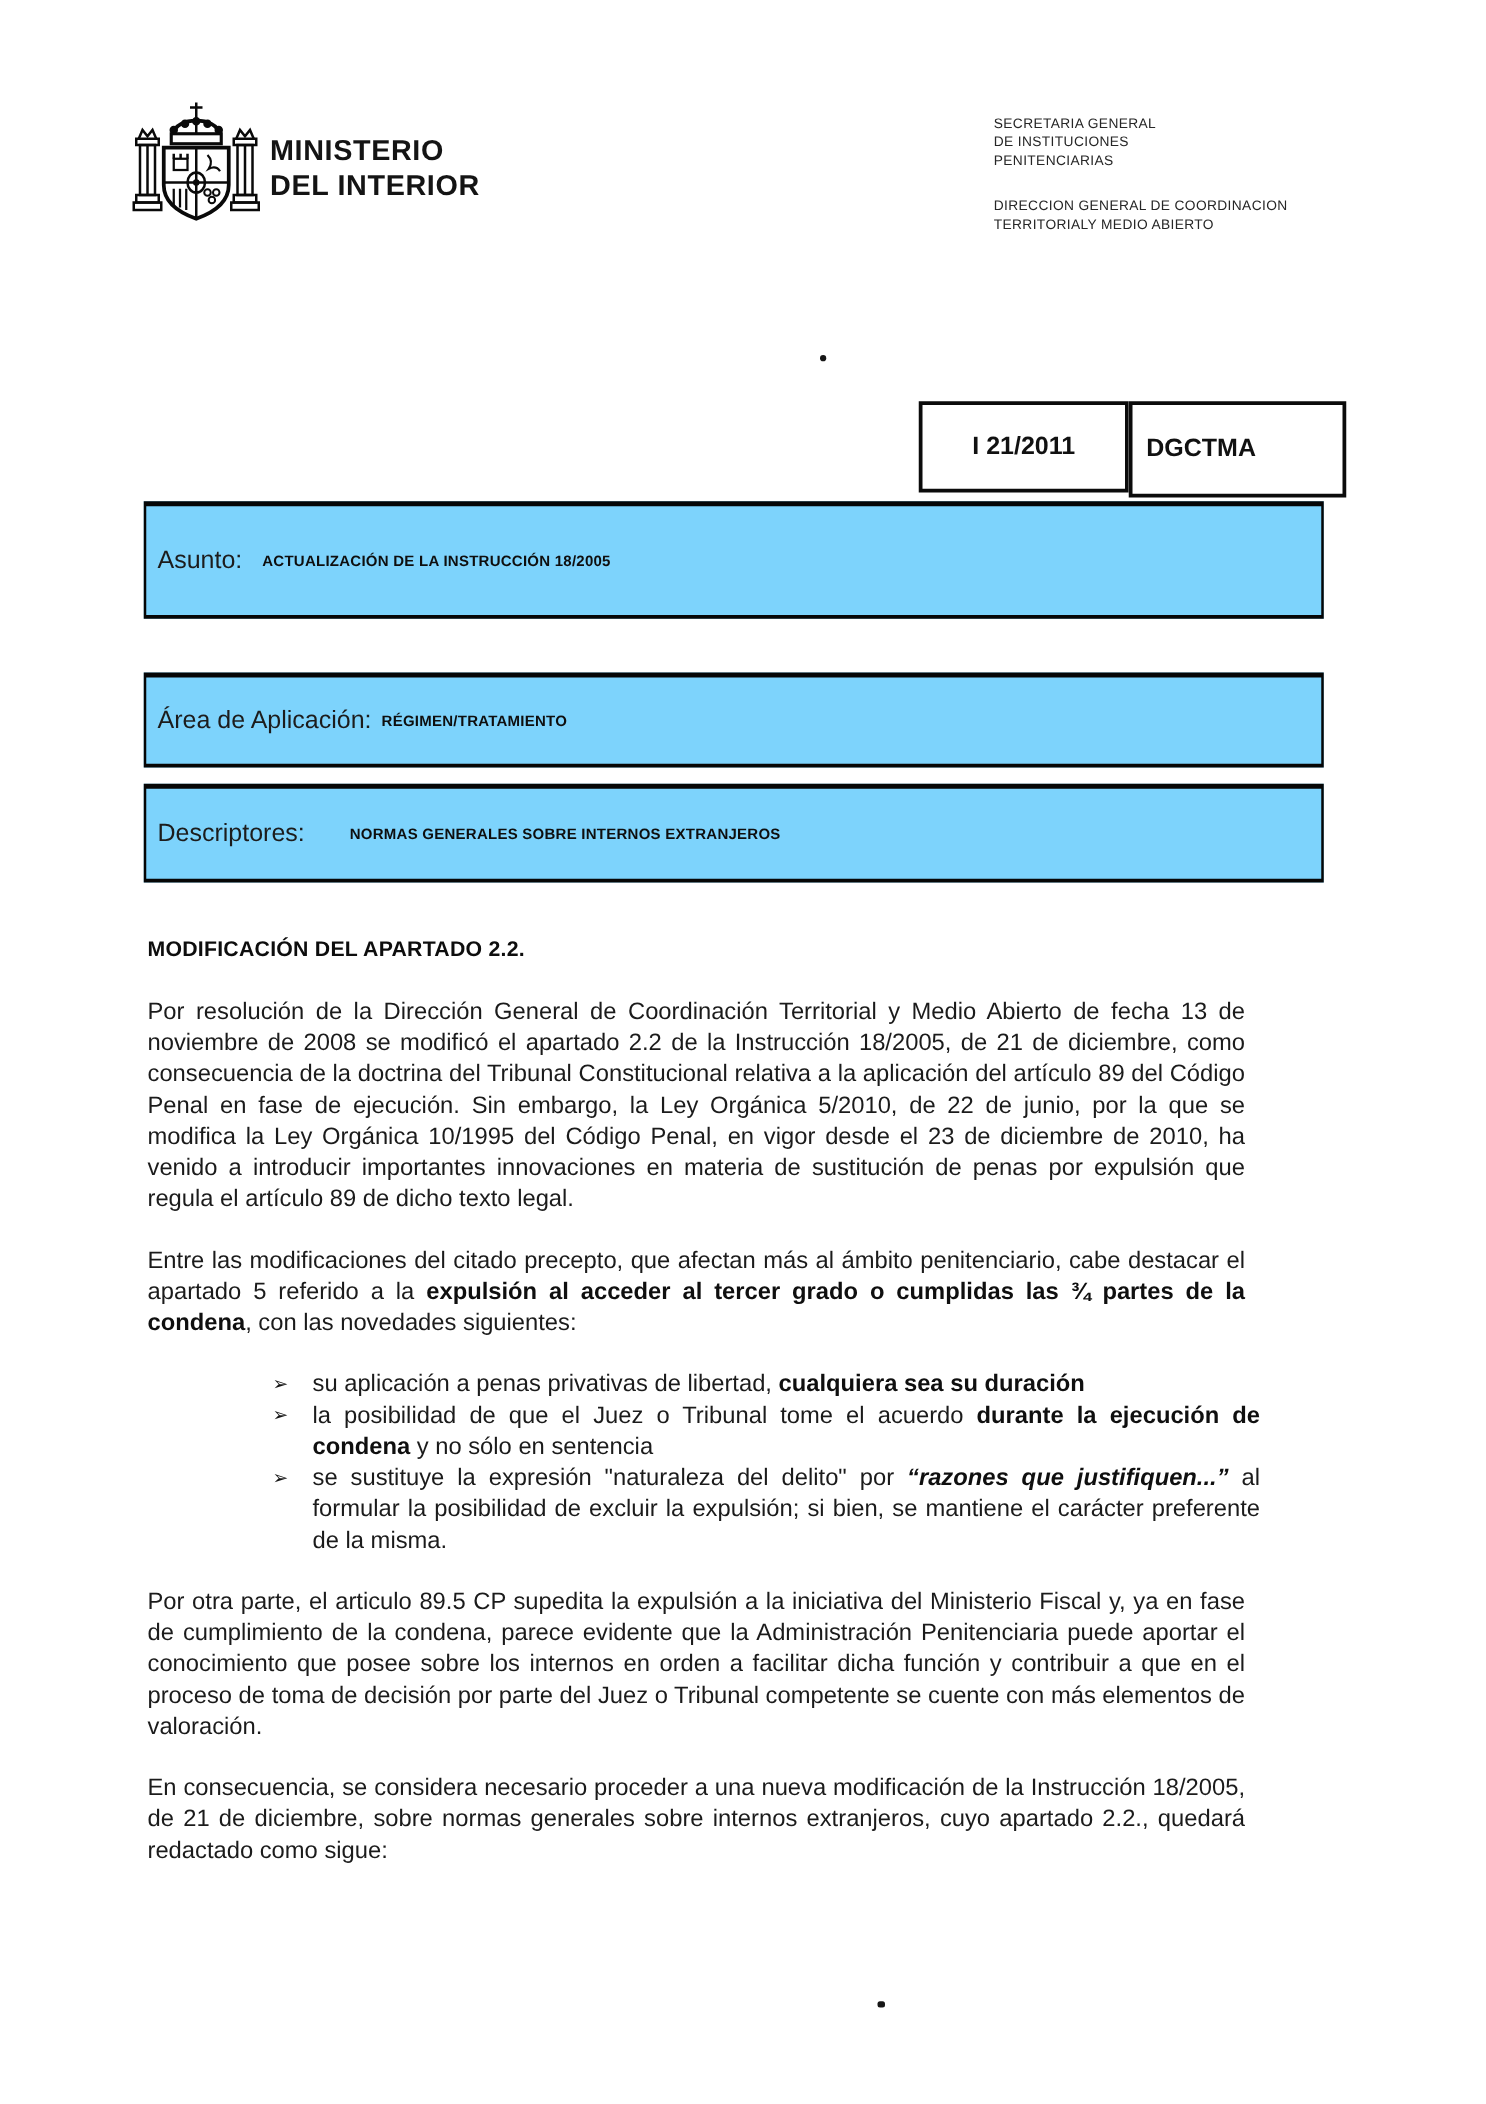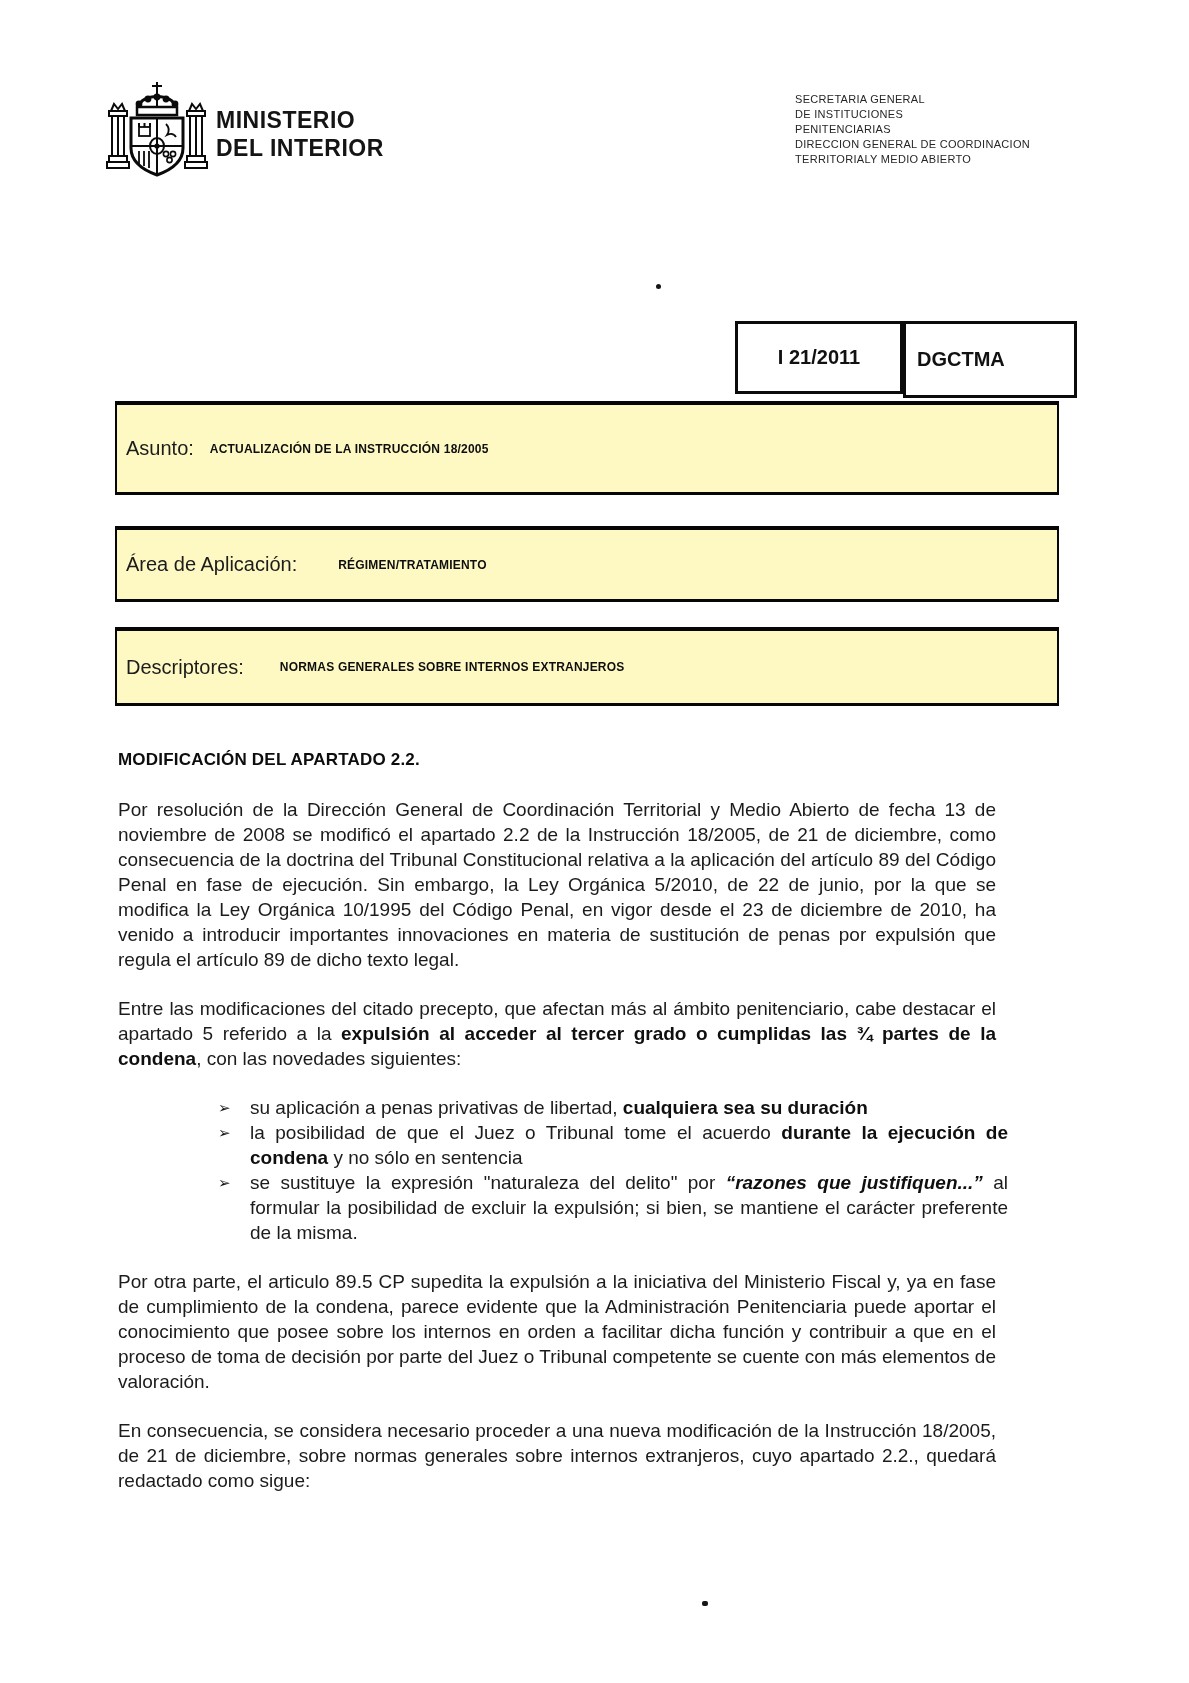--- a/index.html
+++ b/index.html
@@ -17,46 +17,46 @@
   .coat{position:absolute;left:100px;top:80px;}
   .ministry{
     position:absolute;left:216px;top:106px;
     font-size:23px;font-weight:bold;line-height:28px;
     letter-spacing:.5px;color:#141414;
   }
   .orgblock{
     position:absolute;left:795px;top:92px;
     font-size:11px;line-height:15px;letter-spacing:.3px;color:#262626;
   }
-  .orgblock .grp2{}
+  .orgblock .grp2{margin-top:21px;}
   
   .dot{position:absolute;background:#161616;border-radius:50%;}
   .dot1{left:656px;top:284px;width:5px;height:5px;}
   .dot2{left:658px;top:684px;width:5px;height:5px;}
   .dot3{left:702px;top:1601px;width:6px;height:5px;border-radius:2px;}
   .refbox{
     position:absolute;border:3px solid #0b0b0b;background:#fff;
     display:flex;align-items:center;
     font-size:20px;font-weight:bold;color:#111;margin-top:34px;
   }
   .refbox.num{left:735px;top:287px;width:162px;height:67px;justify-content:center;}
   .refbox.code{left:903px;top:287px;width:157px;height:71px;padding-left:11px;}
   
   .fieldbox{
     position:absolute;left:115px;width:944px;
     border:2px solid #060606;border-top-width:4px;border-bottom-width:3px;
-    background:#fef9c3;
+    background:#7dd3fc;
     display:flex;align-items:center;
     padding-left:9px;box-sizing:border-box;
   }
   .fieldbox .lbl{font-size:20px;color:#1c1c1c;white-space:pre;}
   .fieldbox .val{font-size:12px;font-weight:bold;color:#0e0e0e;letter-spacing:.2px;}
   .fb1{top:401px;height:94px;}
   .fb1 .lbl{margin-right:16px;}
-  .fb2{top:526px;height:76px;gap:33px;}
+  .fb2{top:538px;height:76px;}
   .fb2 .lbl{margin-right:8px;}
   .fb3{top:627px;height:79px;gap:28px;}
   .fb3 .lbl{margin-right:8px;}
   
   .bodytext{position:absolute;left:118px;top:750px;width:890px;}
   .section-heading{
     font-size:17px;font-weight:bold;color:#0d0d0d;
     margin:0 0 27px 0;letter-spacing:.2px;
   }
   .bodytext p{

